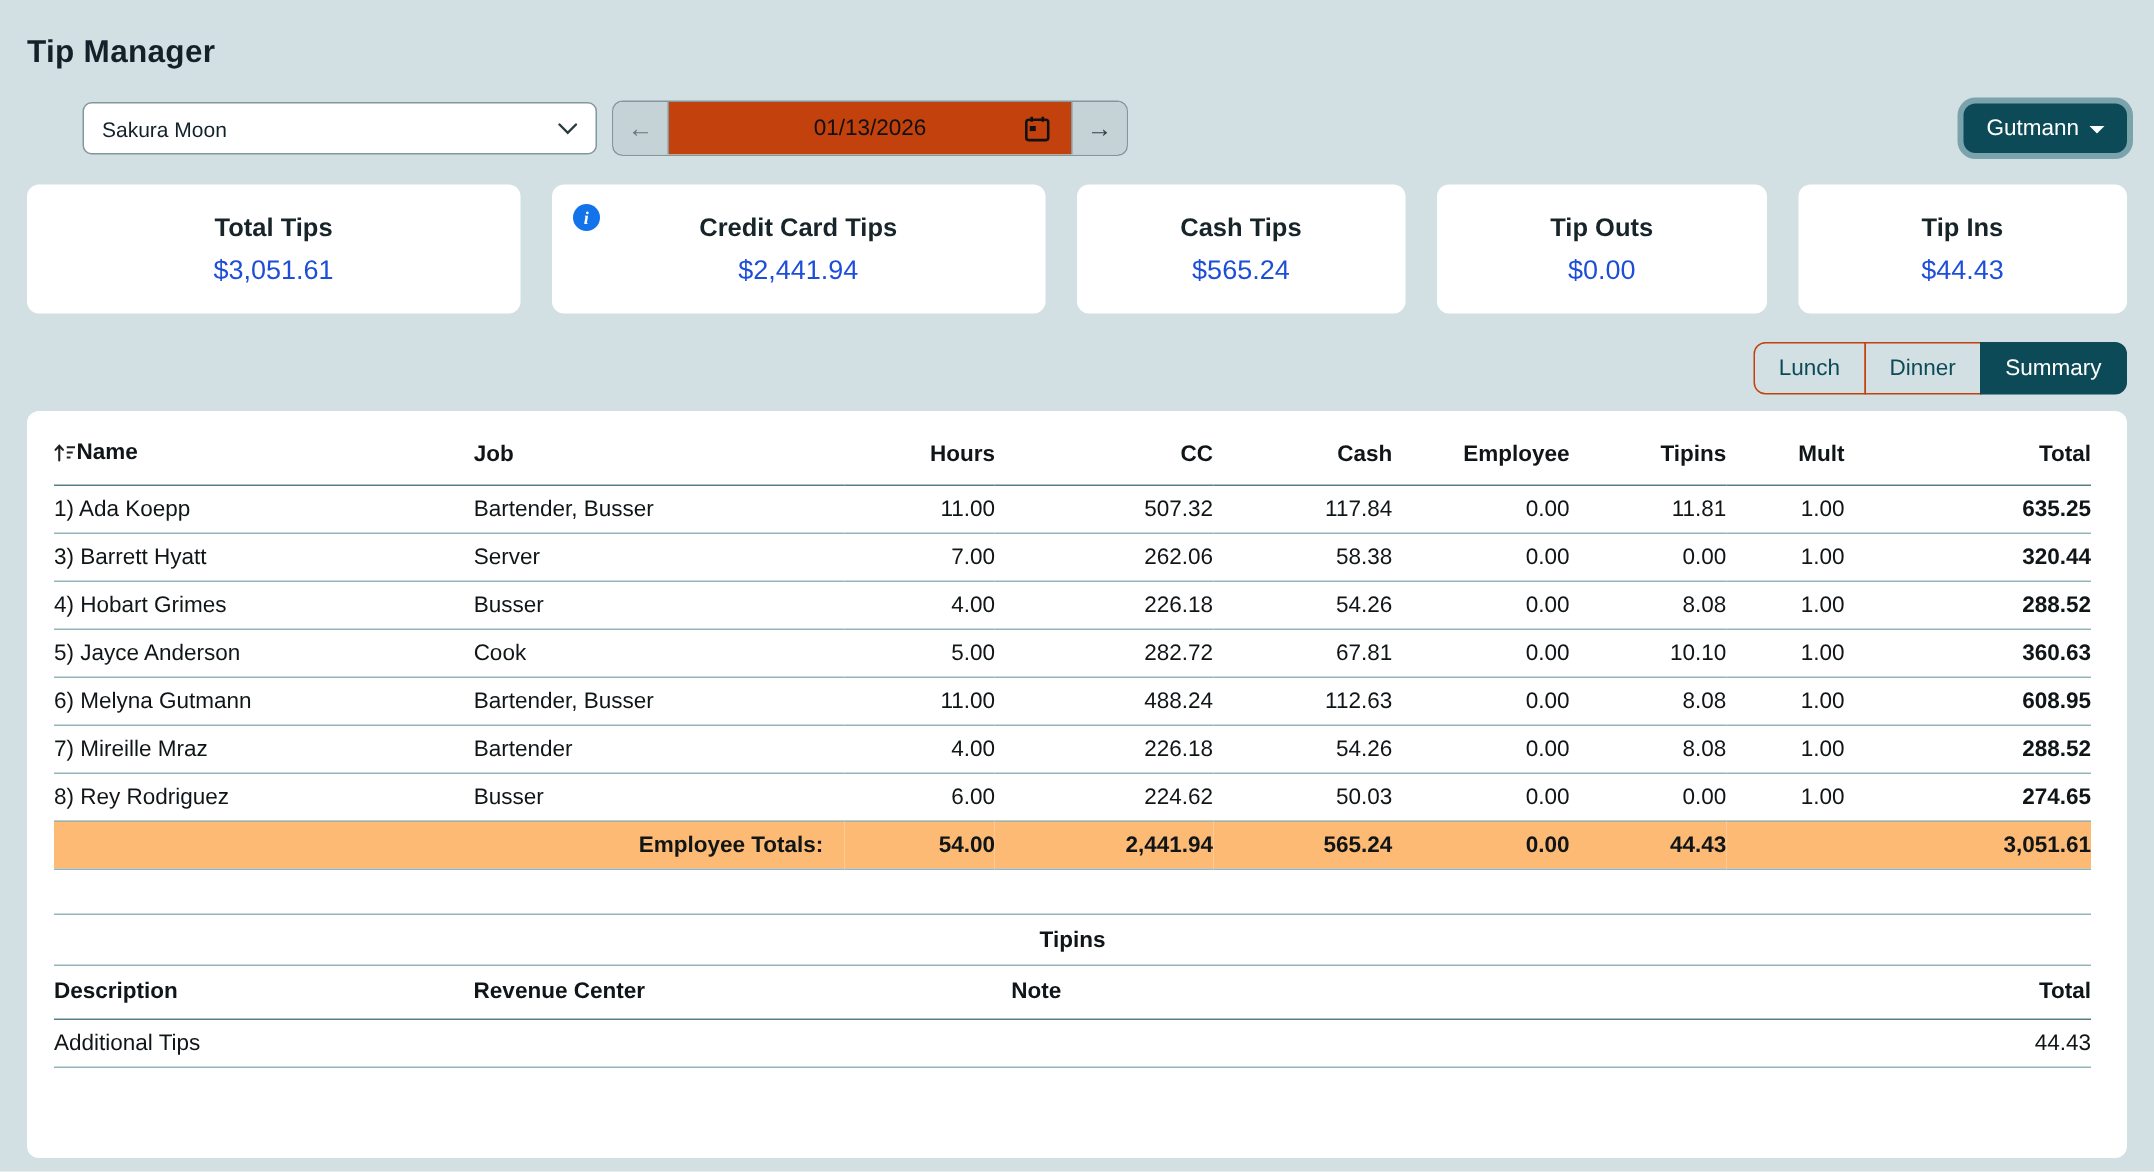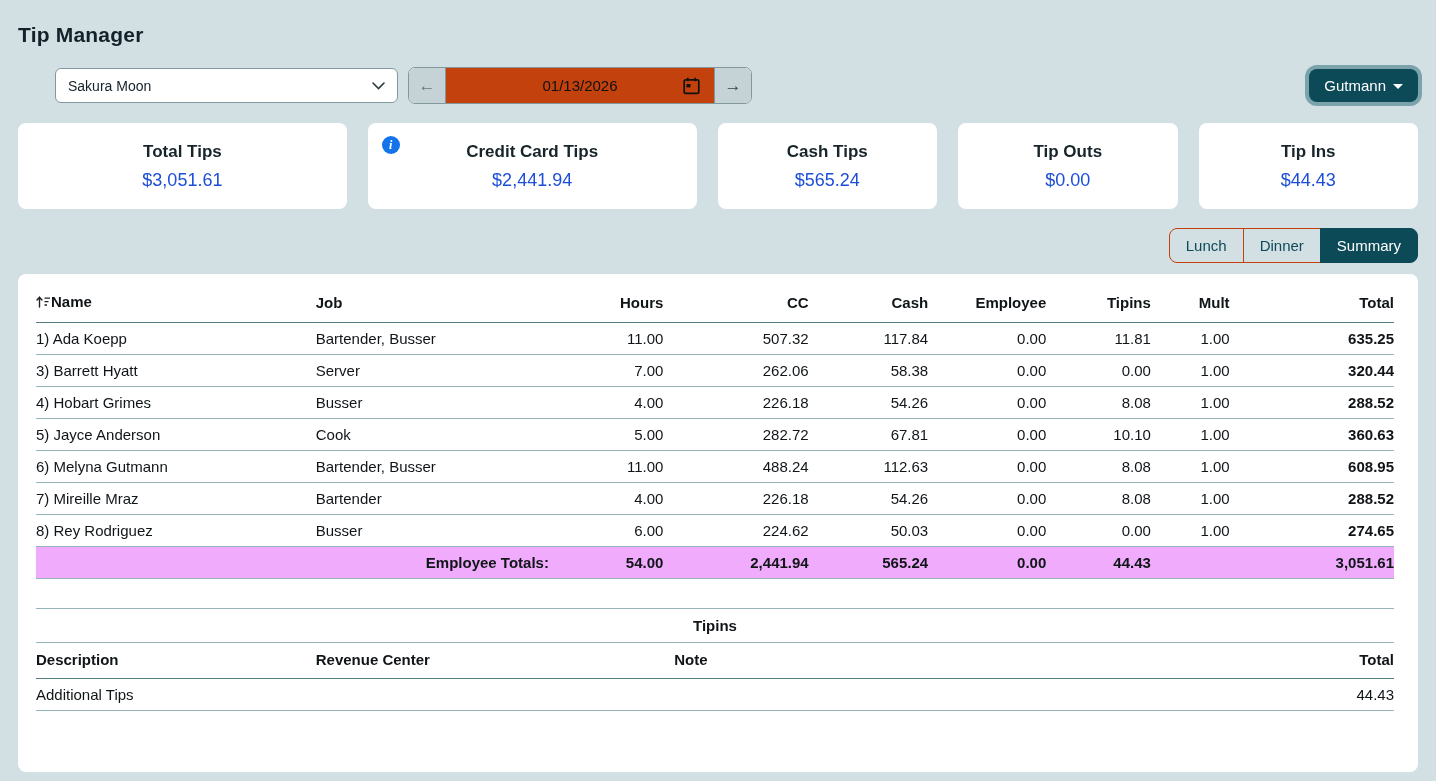--- a/index.html
+++ b/index.html
@@ -87,21 +87,21 @@
   .panel {
     margin-top: 11px; background: #fff; border-radius: 8px;
     padding: 13px 24px 0 18px; height: 498px; overflow: hidden;
   }
   table { width: 100%; border-collapse: collapse; font-size: 15px; color: #101518; }
   th { font-weight: 700; text-align: left; padding: 6px 0 10px; border-bottom: 1px solid #587e85; }
   td { padding: 7px 0; border-bottom: 1px solid #96b5ba; }
   .num { text-align: right; }
   .col-total { font-weight: 700; }
   .sort-wrap { display: inline-flex; align-items: center; gap: 0; cursor: pointer; }
-  tr.totals td { background: #f0abfc; font-weight: 700; margin-top: 21px; }
+  tr.totals td { background: #fdba74; font-weight: 700; margin-top: 21px; }
 
   .tipins-table { margin-top: 29px; }
   .tipins-caption td { text-align: center; font-weight: 700; border-top: 1px solid #96b5ba; padding: 8px 0; }
   .tipins-table th { padding: 8px 0 10px; }
 
   svg { display: block; }
 </style>
 </head>
 <body>
 

